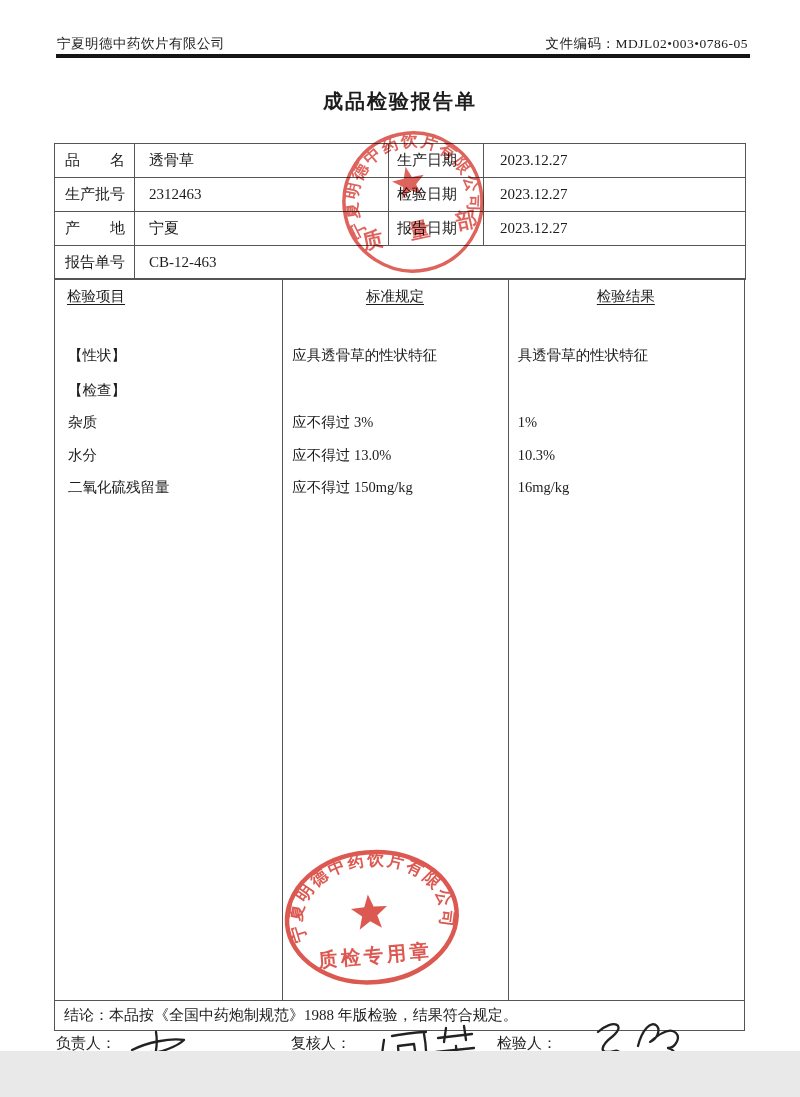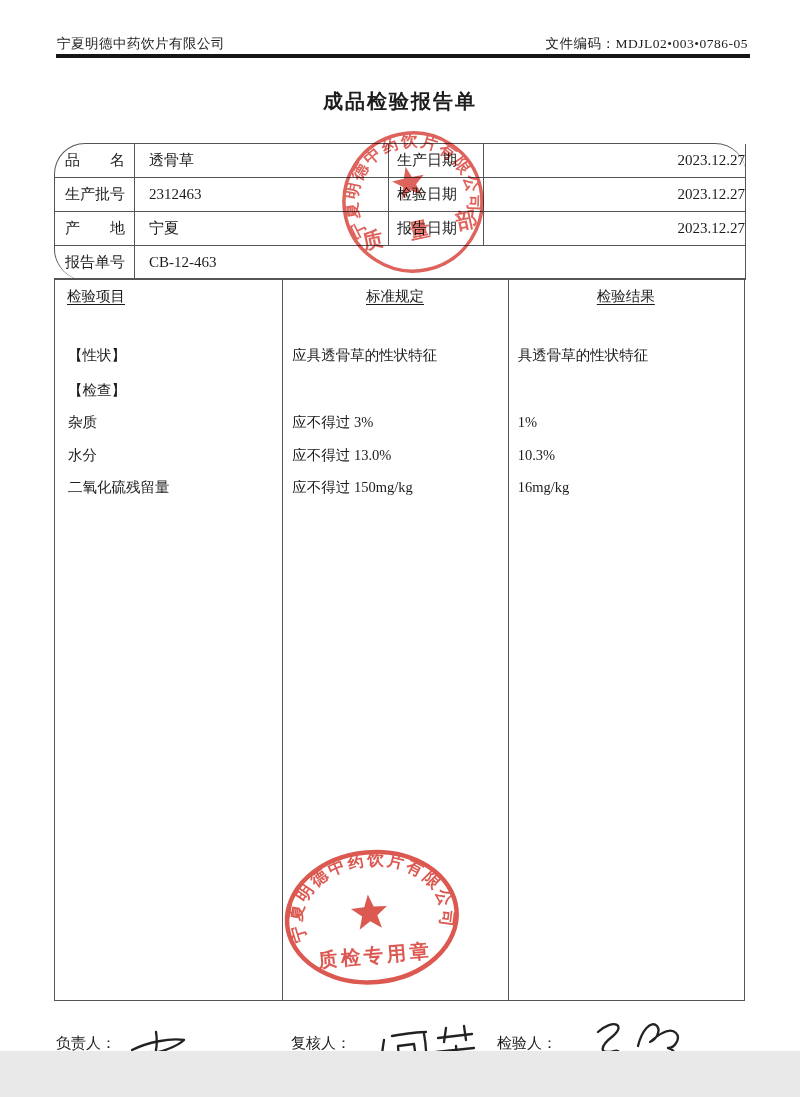--- a/index.html
+++ b/index.html
@@ -11,27 +11,27 @@
   
   .hdr-left{position:absolute;left:57px;top:35px;font-size:13.5px;letter-spacing:.5px;}
   .hdr-right{position:absolute;right:52px;top:35px;font-size:13.5px;letter-spacing:.5px;margin-left:12px;}
   .hdr-rule{position:absolute;left:56px;top:54px;width:694px;height:3.5px;background:#151515;}
   
   .title{position:absolute;left:0;top:88px;width:100%;text-align:center;
          font-size:20px;font-weight:700;letter-spacing:2px;}
   
   .info-table{position:absolute;left:54px;top:143px;width:691px;
               border-top:1px solid #555;border-left:1px solid #555;
-              display:grid;grid-template-columns:80px 254px 95px 262px;font-size:15px;border-radius:31px;}
+              display:grid;grid-template-columns:80px 254px 95px 262px;font-size:15px;}
   .info-table .cell{border-right:1px solid #555;border-bottom:1px solid #555;
                     height:33px;line-height:33px;overflow:hidden;white-space:nowrap;}
   .info-table .lbl{padding:0 10px;}
   .info-table .lbl2{padding:0 8px;}
   .info-table .val{padding-left:14px;}
-  .info-table .val2{padding-left:16px;text-align:right;}
+  .info-table .val2{padding-left:16px;}
   .info-table .span3{grid-column:2 / 5;}
   
   .main-table{position:absolute;left:54px;top:278px;width:691px;height:723px;
               border:1px solid #555;box-sizing:border-box;font-size:14.5px;}
   .vline{position:absolute;top:0;bottom:0;width:1px;background:#555;}
   .vline.v1{left:227px;} .vline.v2{left:453px;}
   .mt-head{position:absolute;top:8px;left:0;width:100%;display:flex;}
   .mt-head .h1{width:228px;padding-left:12px;box-sizing:border-box;text-align:left;}
   .mt-head .h2{width:226px;text-align:center;}
   .mt-head .h3{width:237px;text-align:center;}
@@ -115,20 +115,21 @@
       <div class="c2">应不得过 13.0%</div>
       <div class="c3">10.3%</div>
     </div>
     <div class="mt-row" style="top:198px">
       <div class="c1">二氧化硫残留量</div>
       <div class="c2">应不得过 150mg/kg</div>
       <div class="c3">16mg/kg</div>
     </div>
   </div>
 
+  <div class="conclusion">结论：本品按《全国中药炮制规范》1988 年版检验，结果符合规定。</div>
 
   <div class="sig-label s1">负责人：</div>
   <div class="sig-label s2">复核人：</div>
   <div class="sig-label s3">检验人：</div>
 
   <svg class="sig-svg" style="left:118px;top:1024px" width="100" height="68" viewBox="0 0 100 68">
     <path d="M14 26 C 30 18, 52 14, 66 16 C 60 22, 40 30, 34 28"></path>
     <path d="M38 8 C 40 20, 38 34, 30 48 C 24 58, 34 62, 46 54"></path>
     <path d="M46 34 C 58 28, 70 30, 72 38 C 73 46, 60 52, 52 46 C 48 42, 53 36, 62 37"></path>
   </svg>

